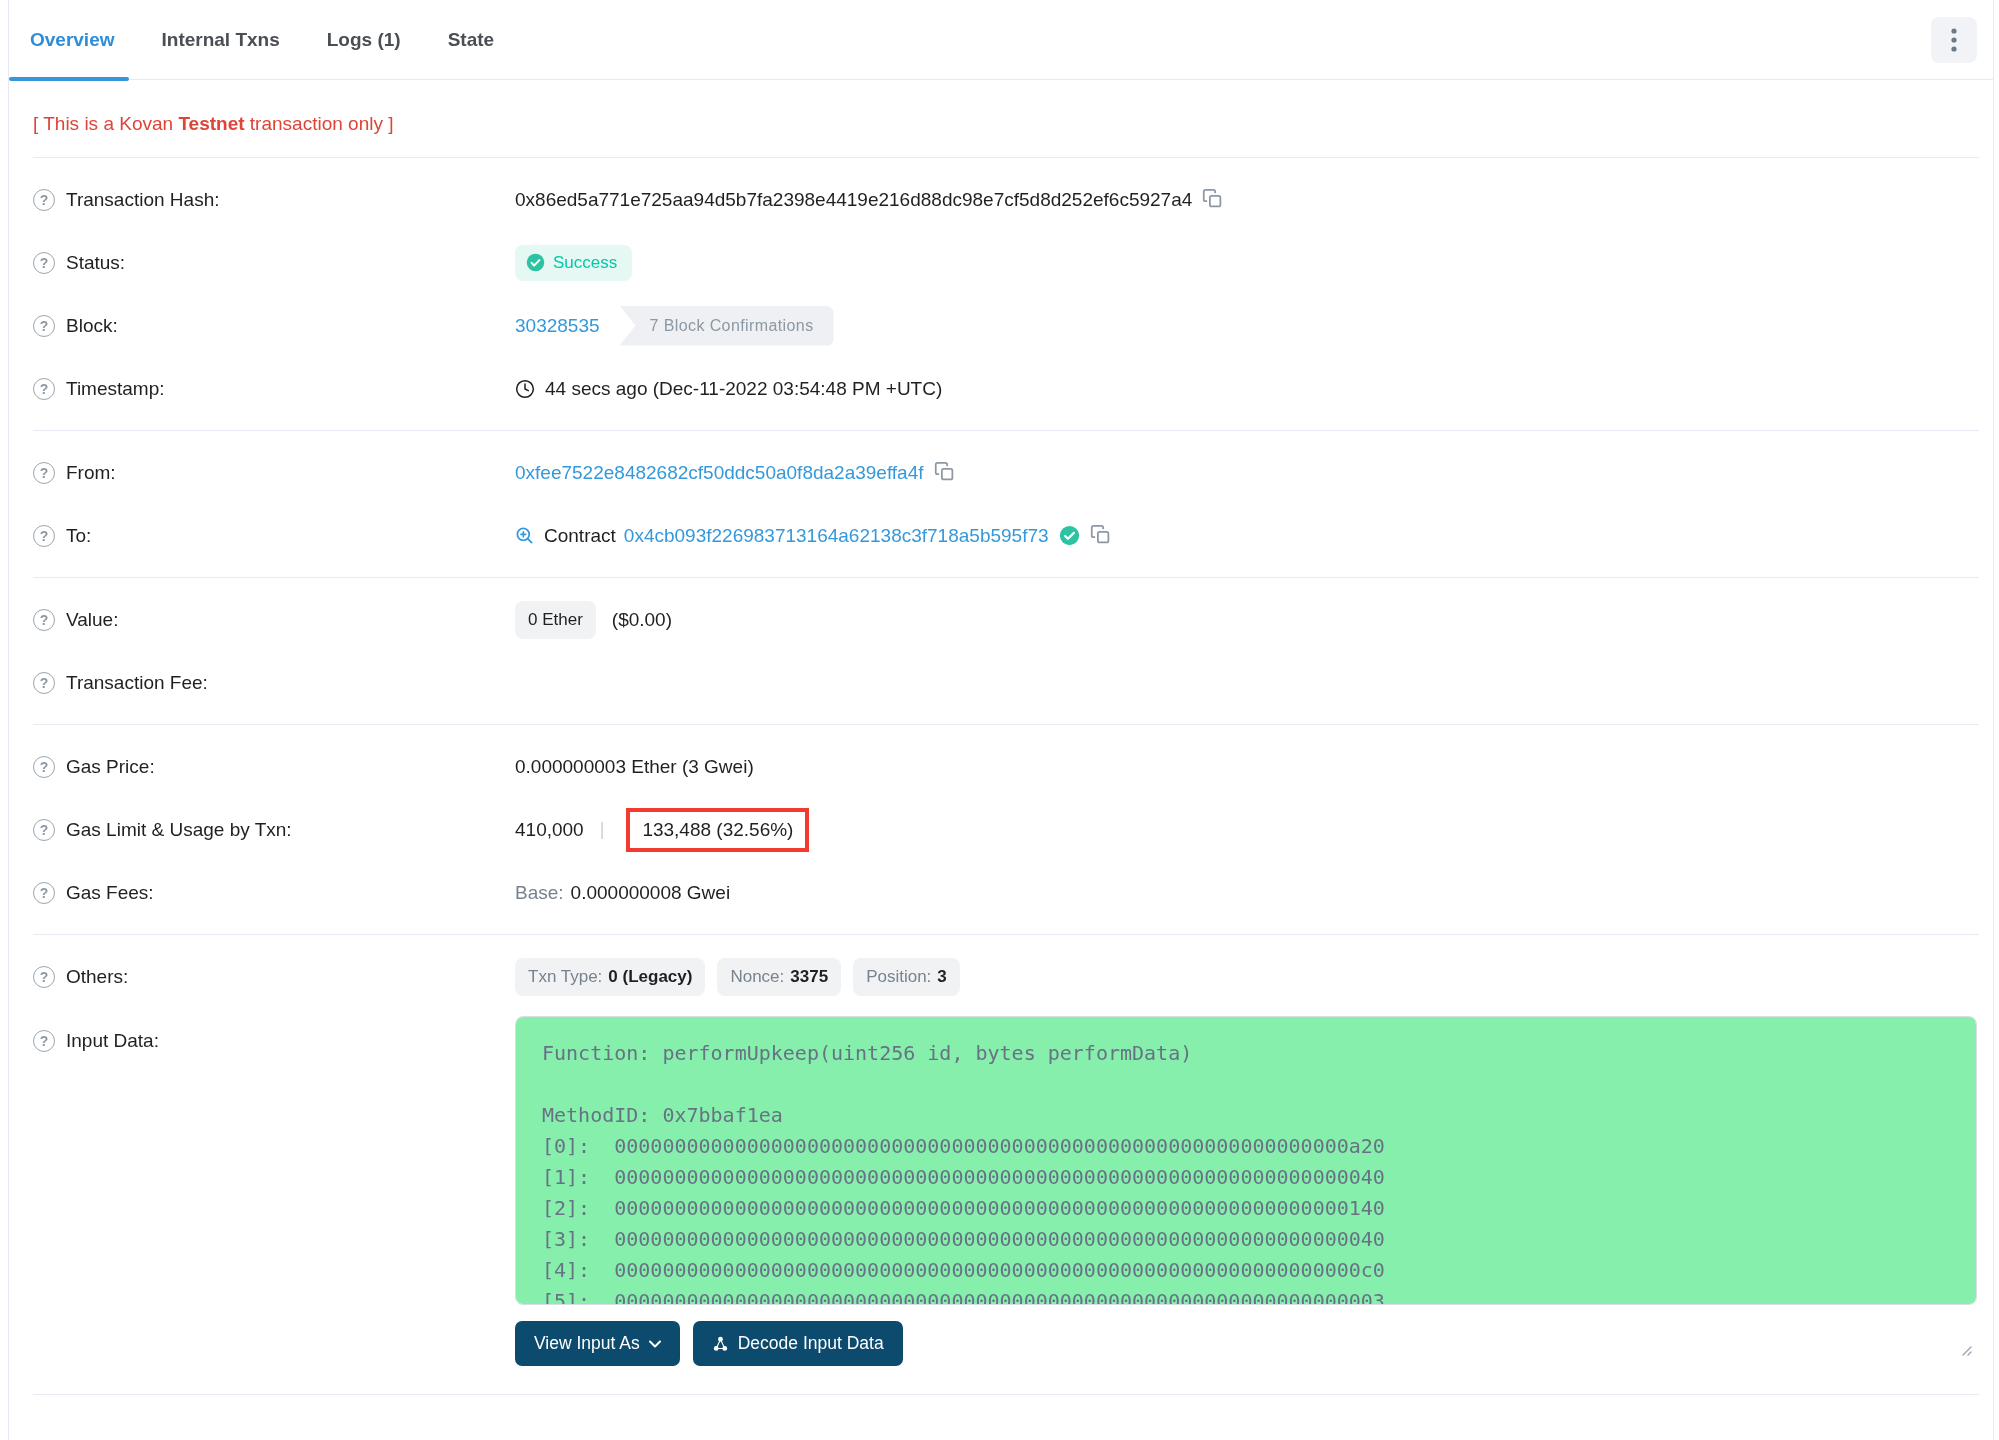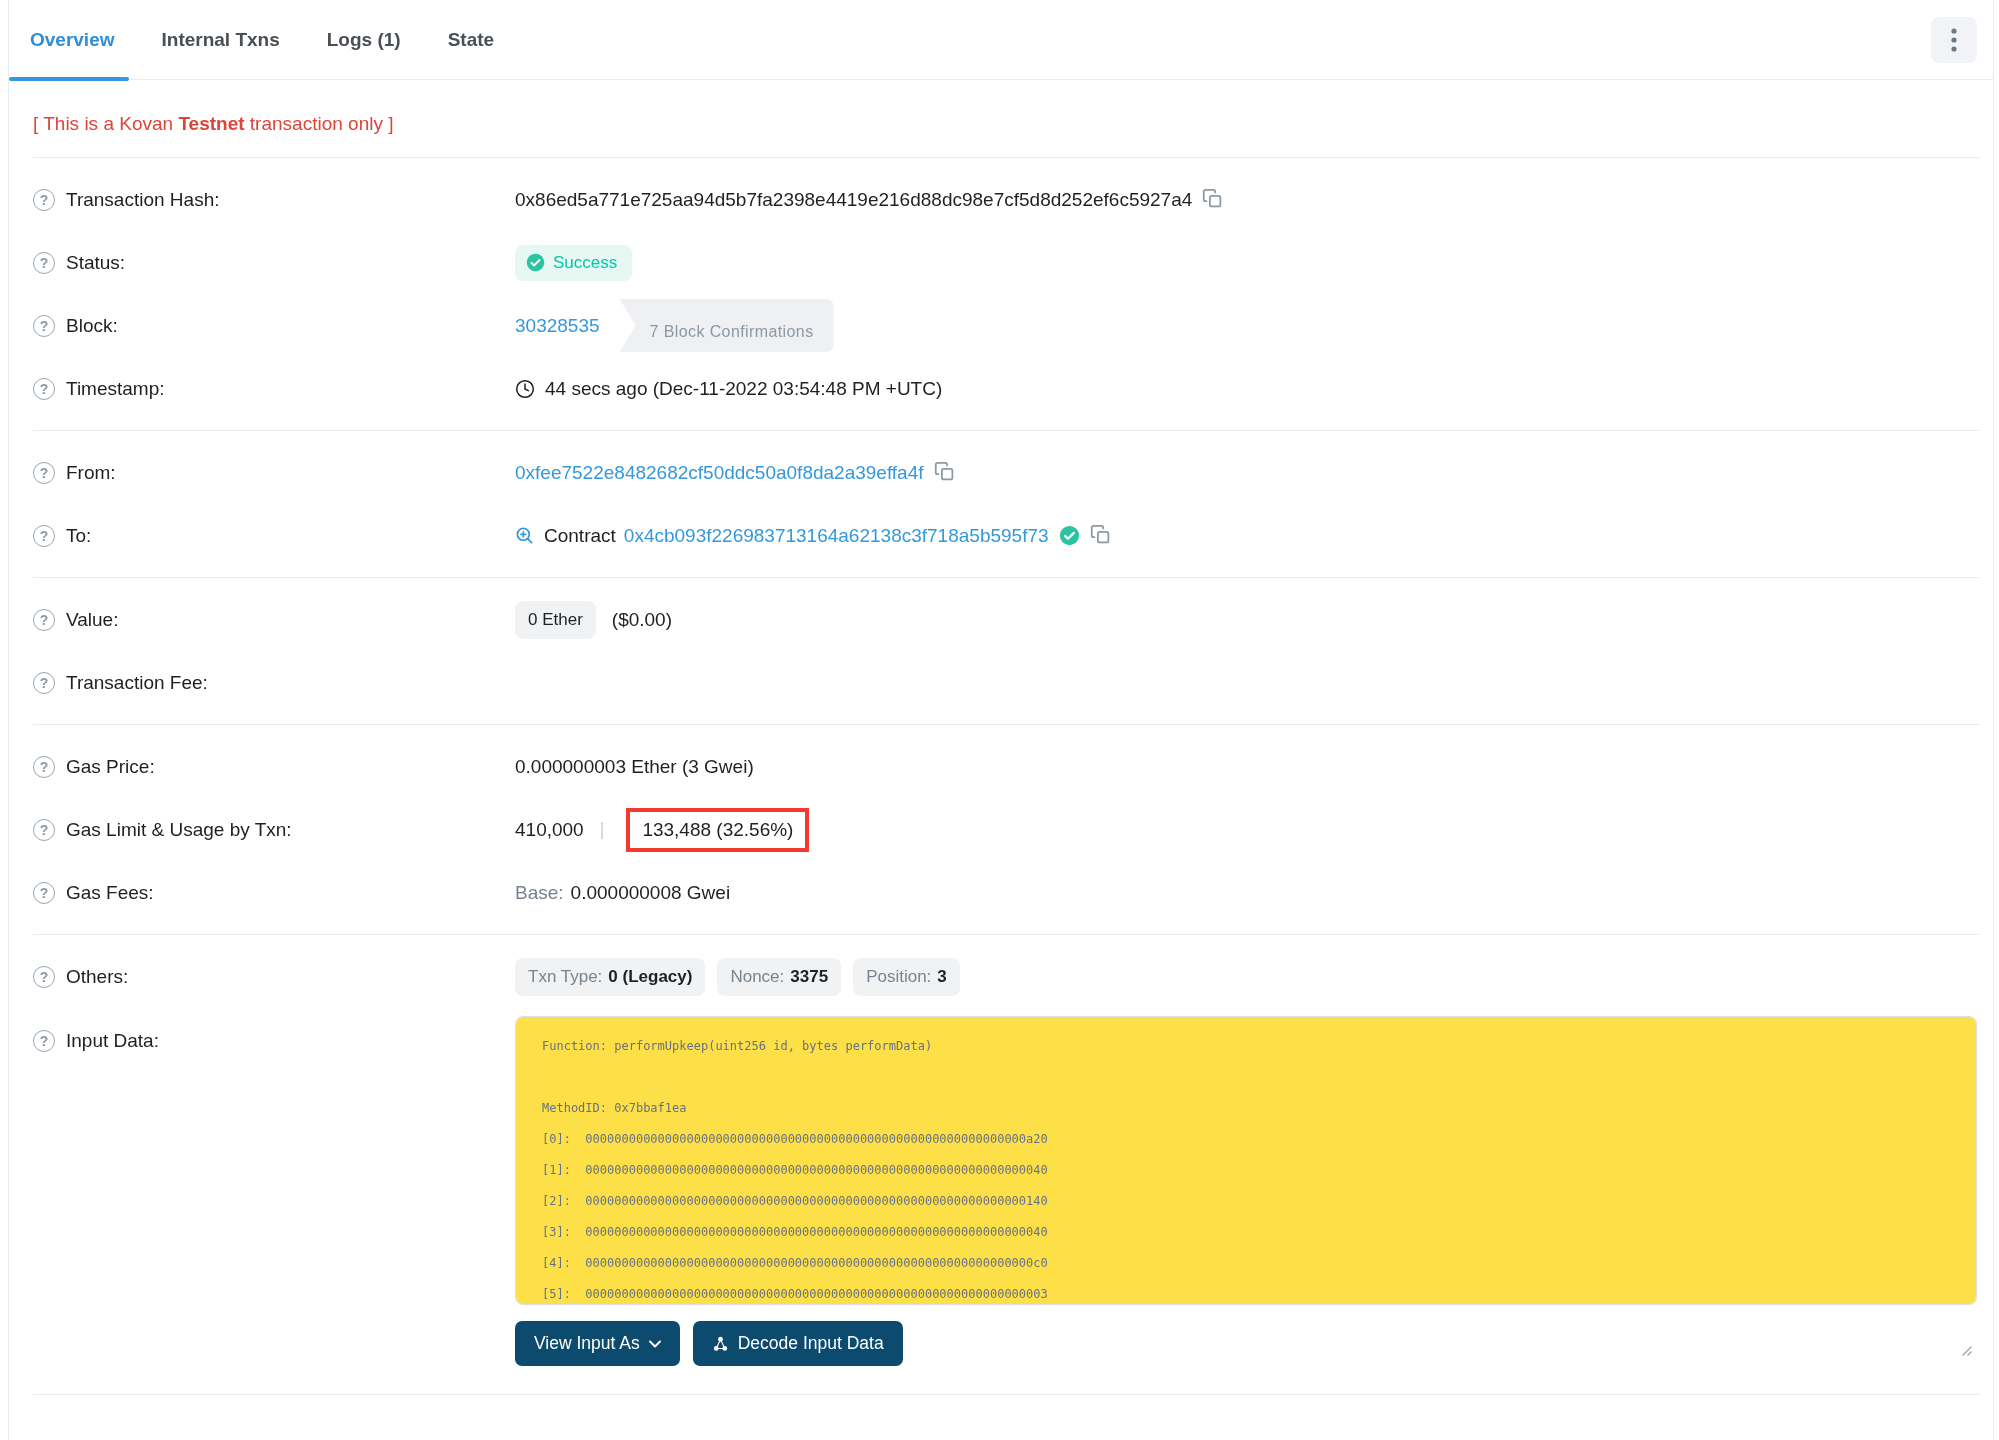--- a/index.html
+++ b/index.html
@@ -91,21 +91,21 @@
     padding: 8px 15px 8px 11px;
     border-radius: 8px;
   }
   
   .confirm-badge {
     display: inline-block;
     background: #eef0f3;
     color: #8c98a4;
     font-size: 16px;
     letter-spacing: 0.4px;
-    padding: 24px 20px 11px 30px;
+    padding: 11px 20px 11px 30px;
     border-radius: 0 8px 8px 0;
     clip-path: polygon(0 0, 100% 0, 100% 100%, 0 100%, 16px 50%);
     margin-left: 10px;
   }
   
   .pill {
     display: inline-flex; align-items: center; gap: 6px;
     background: #f1f2f3;
     border-radius: 8px;
     padding: 9px 13px;
@@ -122,27 +122,27 @@
     display: inline-flex; align-items: center;
     border: 4px solid #f23b2e;
     padding: 7px 12px;
     margin-left: 6px;
   }
   
   .input-box-wrap { position: relative; flex: 1 1 auto; margin-right: 2px; }
   .input-box {
     width: 100%;
     height: 289px;
-    background: #fde047;
+    background: #86efac;
     border: 1px solid #d9dee8;
     border-radius: 8px;
-    padding: 14px 26px;
+    padding: 21px 26px;
     overflow: auto;
     font-family: "DejaVu Sans Mono", "Liberation Mono", monospace;
-    font-size: 12px;
+    font-size: 20px;
     line-height: 31px;
     color: #677284;
     white-space: pre;
   }
   .resize-handle { position: absolute; right: 5px; bottom: 5px; pointer-events: none; }
   .input-actions { display: flex; gap: 13px; margin-top: 16px; }
   .btn-gray {
     display: inline-flex; align-items: center; gap: 9px;
     background: #0c4a6e;
     color: #ffffff;

